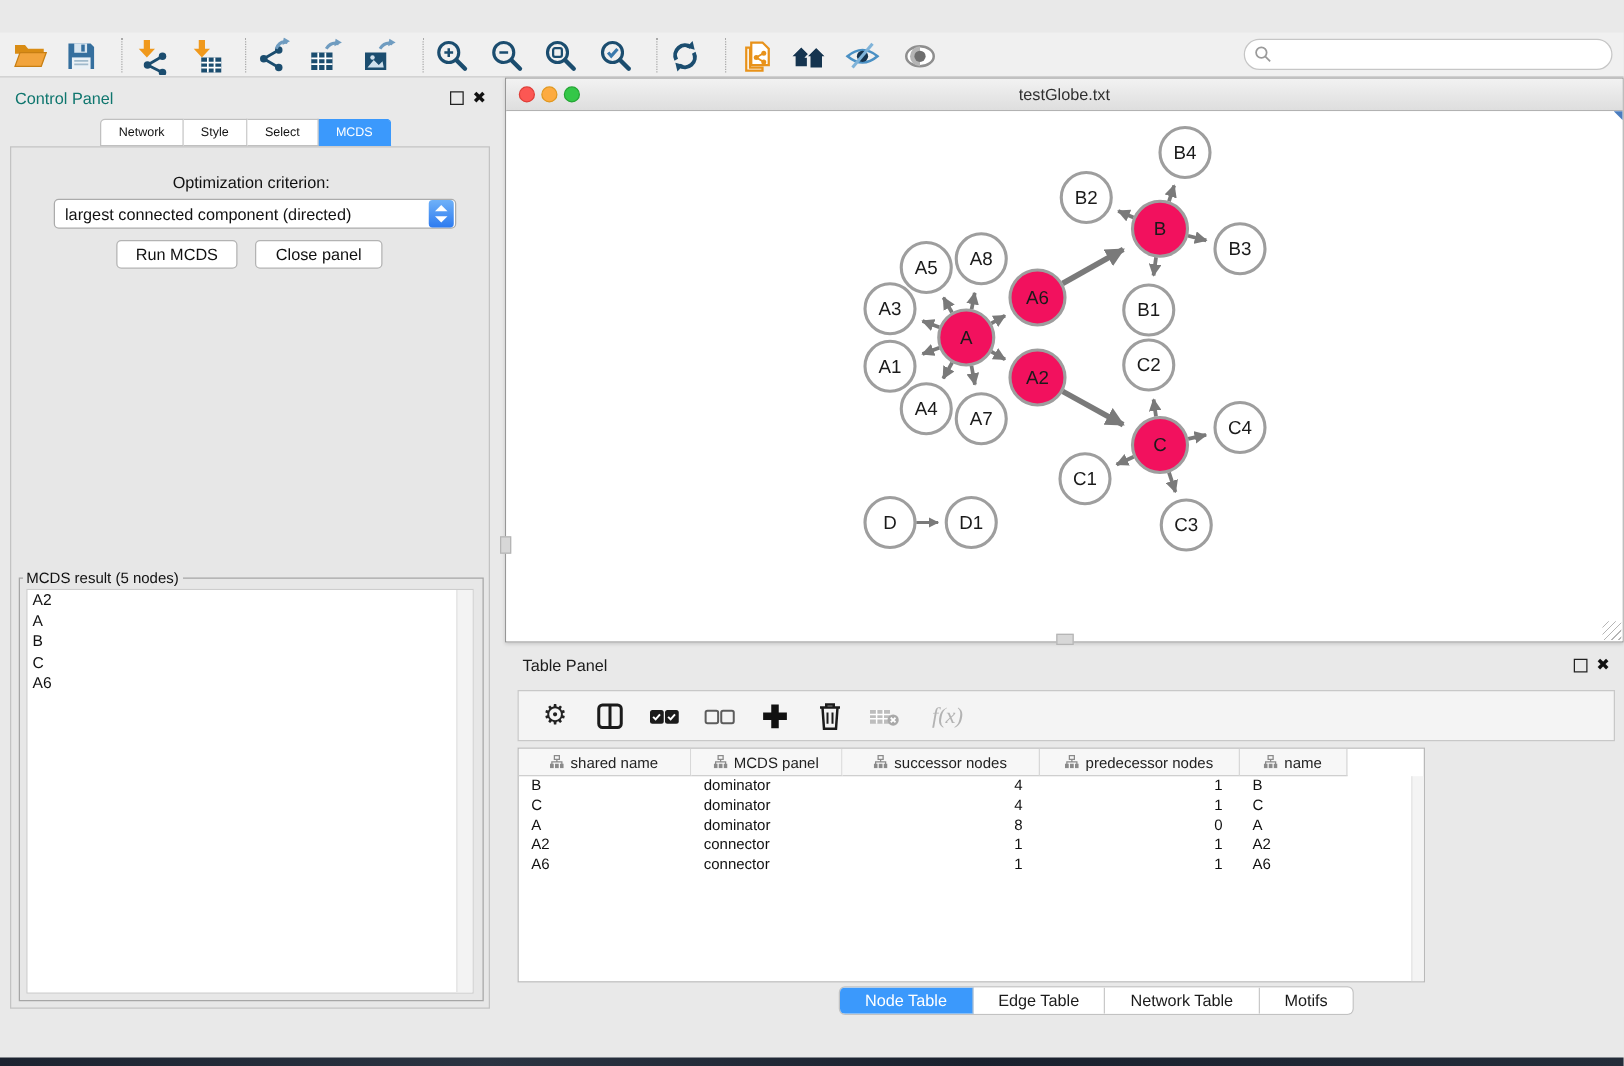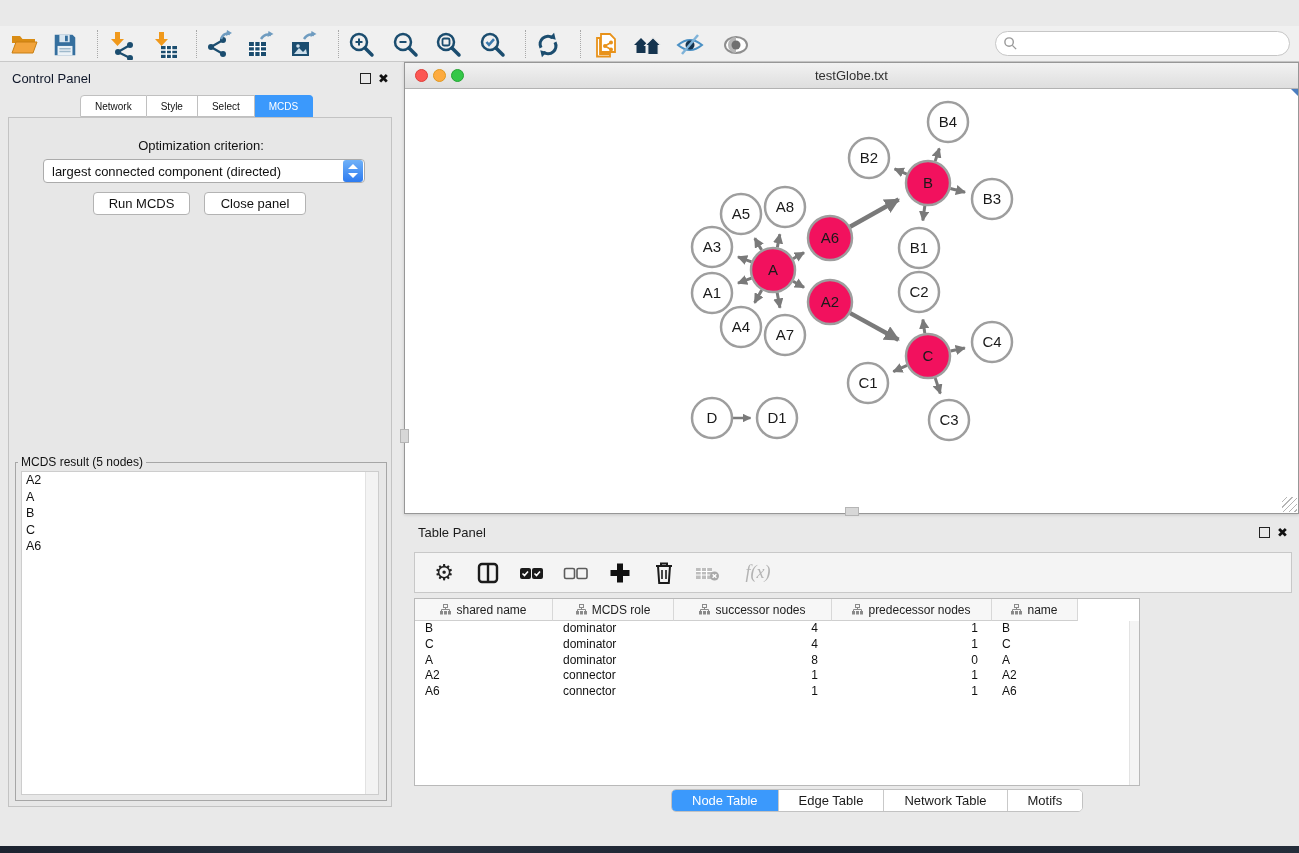--- a/index.html
+++ b/index.html
@@ -22,21 +22,21 @@
   .toolbar { position:absolute; left:0; top:26px; width:1299px; height:36px;
     background:#f0f0f0; border-bottom:1px solid #c9c9c9; }
   .tbtn { position:absolute; top:3px; width:36px; height:31px; background:none; border:none;
     display:flex; align-items:center; justify-content:center; cursor:pointer; }
   .tsep { position:absolute; top:4px; height:28px; width:0; border-left:1px dotted #a9a9a9; }
   .searchbox { position:absolute; left:995px; top:5px; width:295px; height:25px;
     background:#fff; border:1px solid #c6c6c6; border-radius:13px; display:flex; align-items:center; padding-left:7px; }
   .searchbox input { border:none; outline:none; flex:1; height:20px; font-size:13px; background:transparent; }
 
   
-  .cpanel-title { position:absolute; left:12px; top:71px; font-size:13px; color:#0f172a; }
+  .cpanel-title { position:absolute; left:12px; top:71px; font-size:13px; color:#0f766e; }
   .panel-float { position:absolute; width:11px; height:11px; border:1.5px solid #222; background:transparent; }
   .panel-close { position:absolute; font-size:13px; font-weight:bold; color:#111; line-height:11px;
     font-family:"DejaVu Sans",sans-serif; }
   .cp-tabs { position:absolute; left:80px; top:95px; height:22px; display:flex; }
   .cp-tab { height:22px; padding:8px 14px; background:#fff; border:1px solid #c0c0c0; border-left:none;
     font-size:10px; color:#111; display:flex; align-items:center; cursor:pointer; }
   .cp-tab:first-child { border-left:1px solid #c0c0c0; border-radius:4px 0 0 0; }
   .cp-tab:last-child { border-radius:0 4px 0 0; }
   .cp-tab.active { background:#3b99fc; border-color:#3b99fc; color:#fff; }
   .cp-content { position:absolute; left:8px; top:117px; width:384px; height:690px;
@@ -452,21 +452,21 @@
           <span>shared name</span>
         </div>
         <div class="th-cell" style="width: 121px;">
           <svg width="11" height="11" viewBox="0 0 11 11">
             <rect x="3.5" y="0.5" width="4" height="3" fill="none" stroke="#8a8a8a"></rect>
             <path d="M5.5 3.5 v2 M1.5 7.5 v-2 h8 v2" stroke="#8a8a8a" fill="none"></path>
             <rect x="0" y="7" width="3" height="3.5" fill="#8a8a8a"></rect>
             <rect x="4" y="7" width="3" height="3.5" fill="#8a8a8a"></rect>
             <rect x="8" y="7" width="3" height="3.5" fill="#8a8a8a"></rect>
           </svg>
-          <span>MCDS role</span>
+          <span>MCDS panel</span>
         </div>
         <div class="th-cell" style="width: 158px;">
           <svg width="11" height="11" viewBox="0 0 11 11">
             <rect x="3.5" y="0.5" width="4" height="3" fill="none" stroke="#8a8a8a"></rect>
             <path d="M5.5 3.5 v2 M1.5 7.5 v-2 h8 v2" stroke="#8a8a8a" fill="none"></path>
             <rect x="0" y="7" width="3" height="3.5" fill="#8a8a8a"></rect>
             <rect x="4" y="7" width="3" height="3.5" fill="#8a8a8a"></rect>
             <rect x="8" y="7" width="3" height="3.5" fill="#8a8a8a"></rect>
           </svg>
           <span>successor nodes</span>

